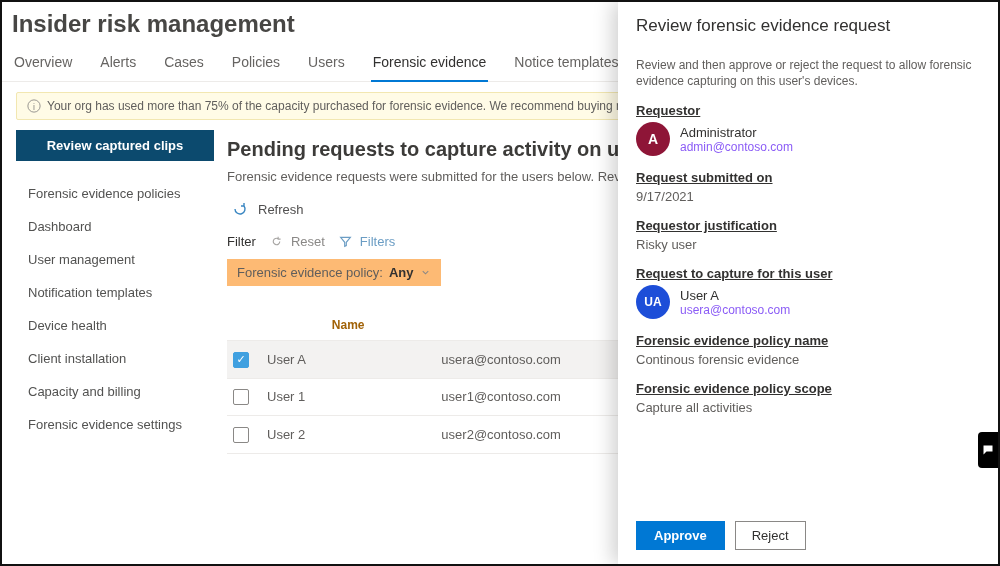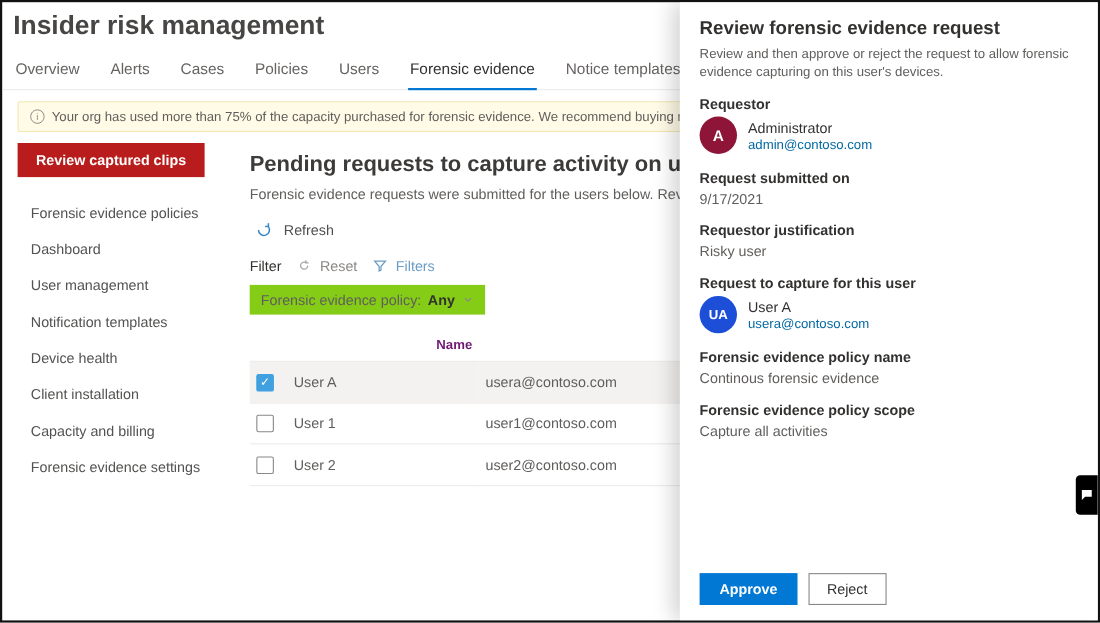--- a/index.html
+++ b/index.html
@@ -74,28 +74,28 @@
     display: flex;
     align-items: flex-start;
   }
 
   
   .sidebar {
     width: 205px;
     padding: 0 0 0 14px;
   }
   .btn-primary-lt {
-    background: #b91c1c;
+    background: #0c4a6e;
     color: #fff;
     border: none;
     padding: 8px 14px;
     font-size: 13px;
     font-weight: 600;
     cursor: pointer;
-    width: 170px;
+    width: 198px;
     margin-bottom: 16px;
   }
   .side-item {
     padding: 9px 12px;
     font-size: 13px;
     color: #525251;
     cursor: pointer;
   }
   .side-item.active {
     background: #eeeeee;
@@ -143,39 +143,39 @@
   .filter-label { color: #323130; }
   .reset, .filters-btn {
     display: inline-flex; align-items: center; gap: 8px;
     color: #8a8886; cursor: pointer;
   }
   .filters-btn { color: #6b9dc4; }
   .policy-pill {
     display: inline-flex;
     align-items: center;
     gap: 6px;
-    background: #84cc16;
+    background: #fdba74;
     padding: 6px 10px;
     font-size: 13px;
     color: #605e5c;
-    margin-bottom: 12px;
+    margin-bottom: 24px;
     cursor: pointer;
   }
 
   
   table.req {
     width: 100%;
     border-collapse: collapse;
     font-size: 13px;
   }
   table.req th {
-    text-align: right;
+    text-align: center;
     font-weight: 600;
     font-size: 12px;
-    color: #701a75;
+    color: #a16207;
     padding: 8px 6px;
     border-bottom: 1px solid #edebe9;
   }
   table.req td {
     padding: 10px 6px;
     border-bottom: 1px solid #edebe9;
     color: #605e5c;
     white-space: nowrap;
   }
   tr.selected { background: #f3f2f1; }
@@ -195,55 +195,56 @@
     top: 0; right: 0; bottom: 0;
     width: 380px;
     background: #fff;
     box-shadow: -6px 0 18px rgba(0,0,0,.18);
     padding: 14px 18px 14px 18px;
     display: flex;
     flex-direction: column;
   }
   .panel h3 {
     font-size: 17px;
-    font-weight: 700;
-    margin-bottom: 5px;
+    font-weight: 400;
+    margin-bottom: 21px;
   }
   .panel .desc {
     font-size: 12px;
     color: #605e5c;
     line-height: 16px;
     margin-bottom: 14px;
   }
   .field-label {
     font-size: 13px;
     font-weight: 600;
     color: #323130;
     margin-bottom: 4px;
+    text-decoration: underline;
   }
   .field-value {
     font-size: 13px;
     color: #605e5c;
     margin-bottom: 14px;
   }
   .persona {
     display: flex;
     align-items: center;
     gap: 10px;
     margin-bottom: 14px;
   }
   .avatar {
     width: 34px; height: 34px; border-radius: 50%;
     display: flex; align-items: center; justify-content: center;
     color: #fff; font-weight: 600; font-size: 14px;
   }
   .avatar.maroon { background: #8e1537; }
   .avatar.pink { background: #1d4ed8; font-size: 12px; }
   .persona .p-name { font-size: 13px; color: #323130; }
-  .persona .p-sub { font-size: 12px; color: #0369a1; }
+  .persona .p-sub { font-size: 12px; color: #8b5cf6; }
   .panel-footer {
     margin-top: auto;
     display: flex;
     gap: 10px;
     padding-top: 12px;
   }
   .btn-blue {
     background: #0078d4; color: #fff; border: none;
     padding: 7px 18px; font-size: 13px; font-weight: 600; cursor: pointer;
   }

